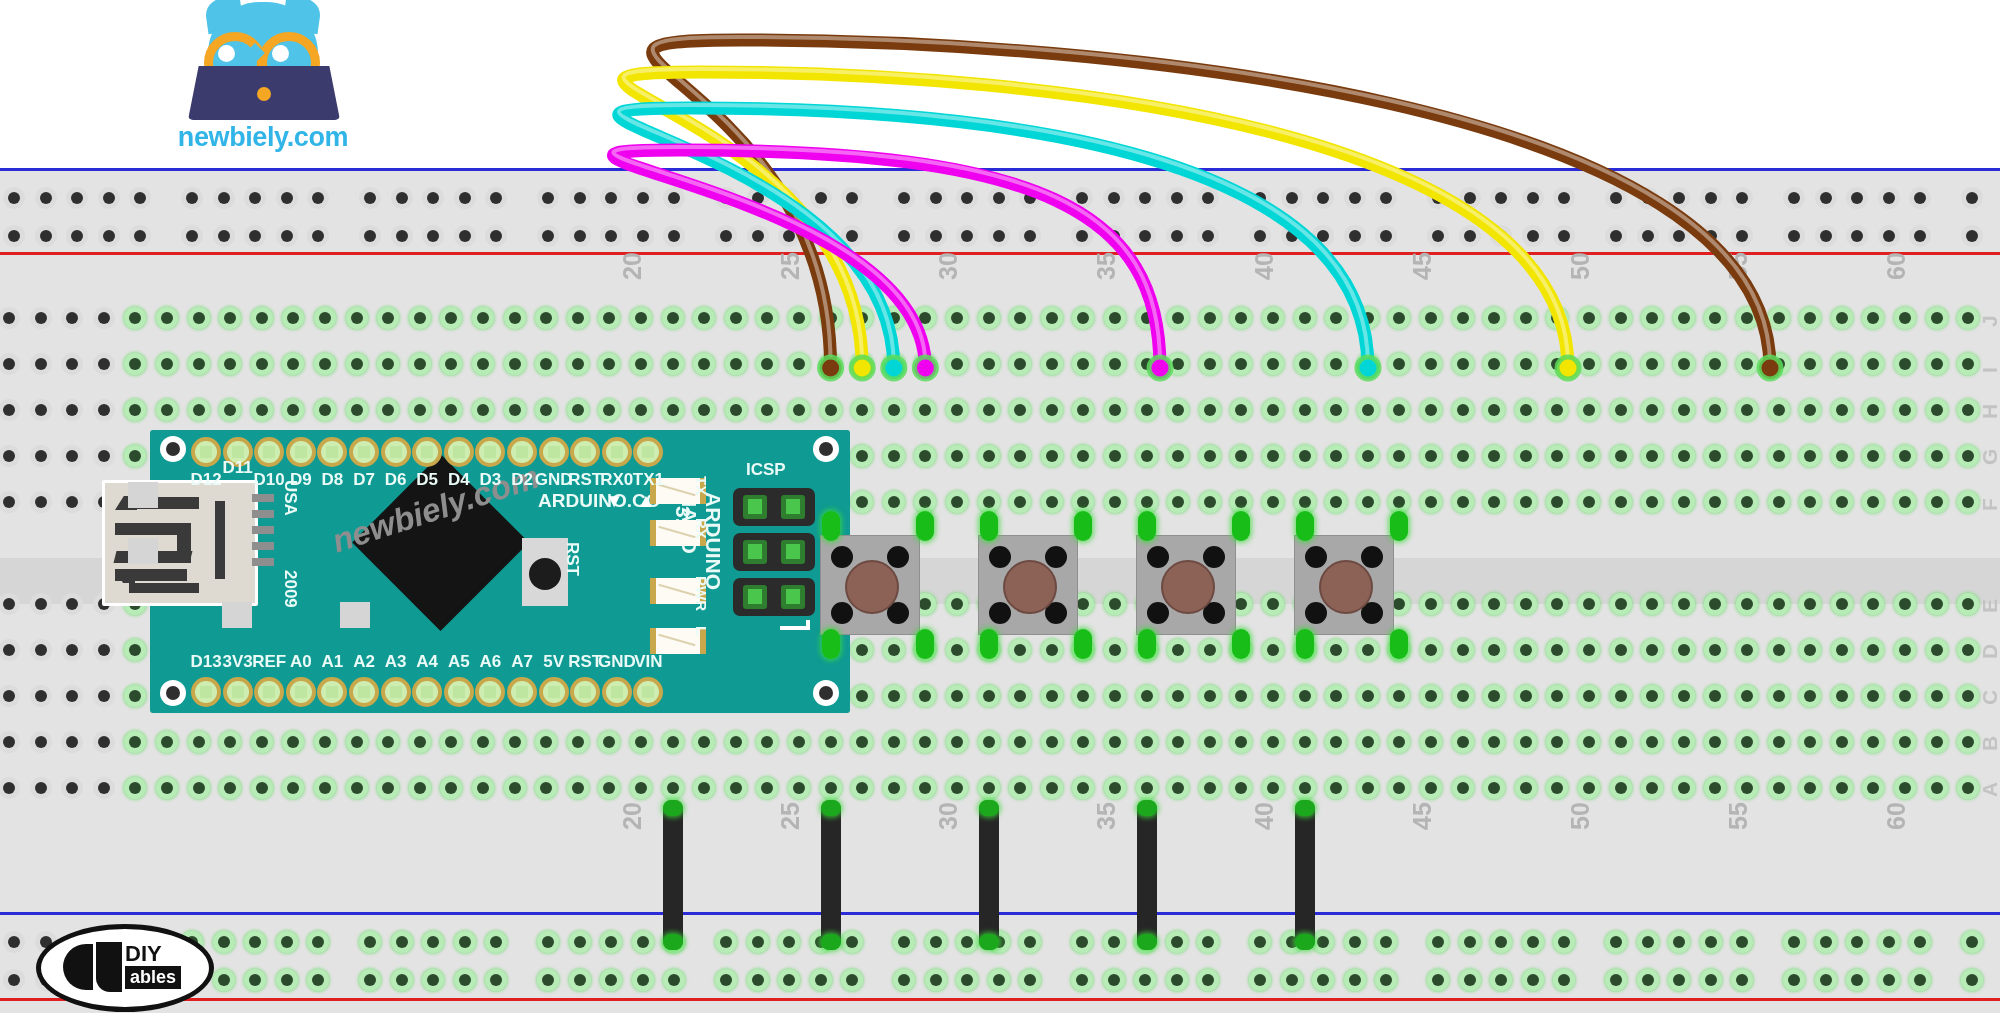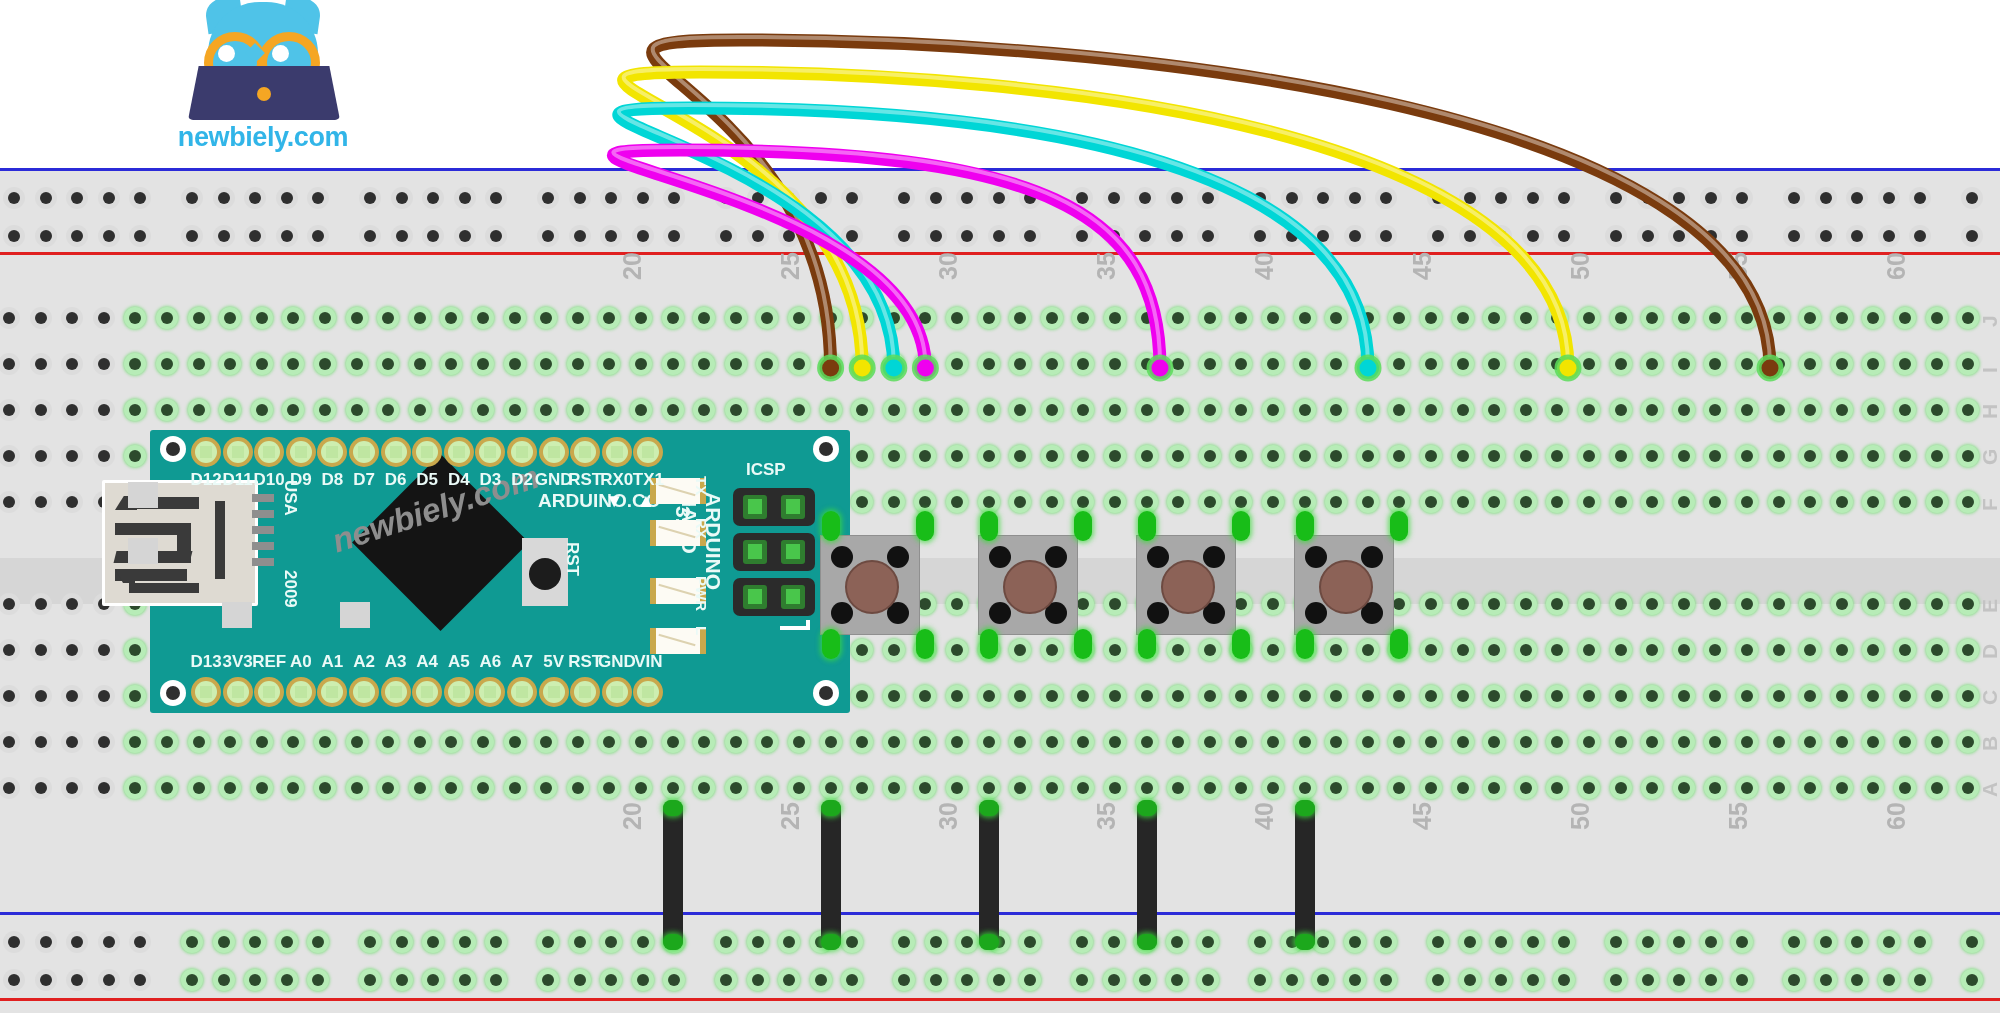--- a/index.html
+++ b/index.html
@@ -2820,21 +2820,21 @@
           <u>
             <b></b>
           </u>
         </div>
         <div class="nlab" style="left: 26px; top: 40px;">D12</div>
         <div class="npad" style="left: 72.6px; top: 7px;">
           <u>
             <b></b>
           </u>
         </div>
-        <div class="nlab" style="left: 57.6px; top: 40px;">D11</div>
+        <div class="nlab" style="left: 57.6px; top: 28px;">D11</div>
         <div class="npad" style="left: 104.2px; top: 7px;">
           <u>
             <b></b>
           </u>
         </div>
         <div class="nlab" style="left: 89.2px; top: 40px;">D10</div>
         <div class="npad" style="left: 135.8px; top: 7px;">
           <u>
             <b></b>
           </u>
@@ -3094,15 +3094,21 @@
         <path d="M 893.8000000000001 368 C 893.8000000000001 148, 450 108, 690 108 C 1050 108, 1368 168, 1368 368" fill="none" stroke="rgba(255,255,255,0.40)" stroke-width="4" stroke-linecap="round" transform="translate(0,-3)"></path>
         <circle cx="893.8000000000001" cy="368" r="11" fill="#00d6d6" stroke="rgba(90,220,90,0.85)" stroke-width="5"></circle>
         <circle cx="1368" cy="368" r="11" fill="#00d6d6" stroke="rgba(90,220,90,0.85)" stroke-width="5"></circle>
         <path d="M 925.4000000000001 368 C 925.4000000000001 190, 440 150, 680 150 C 1040 150, 1160 210, 1160 368" fill="none" stroke="#ef00ef" stroke-width="13" stroke-linecap="round"></path>
         <path d="M 925.4000000000001 368 C 925.4000000000001 190, 440 150, 680 150 C 1040 150, 1160 210, 1160 368" fill="none" stroke="rgba(255,255,255,0.40)" stroke-width="4" stroke-linecap="round" transform="translate(0,-3)"></path>
         <circle cx="925.4000000000001" cy="368" r="11" fill="#ef00ef" stroke="rgba(90,220,90,0.85)" stroke-width="5"></circle>
         <circle cx="1160" cy="368" r="11" fill="#ef00ef" stroke="rgba(90,220,90,0.85)" stroke-width="5"></circle>
       </g>
   </svg>
 
+  <div class="diy">
+    <div class="d1"></div>
+    <div class="d2"></div>
+    <div class="dtxt1">DIY</div>
+    <div class="dtxt2">ables</div>
+  </div>
 
 
 </div>
 
 </body></html>

